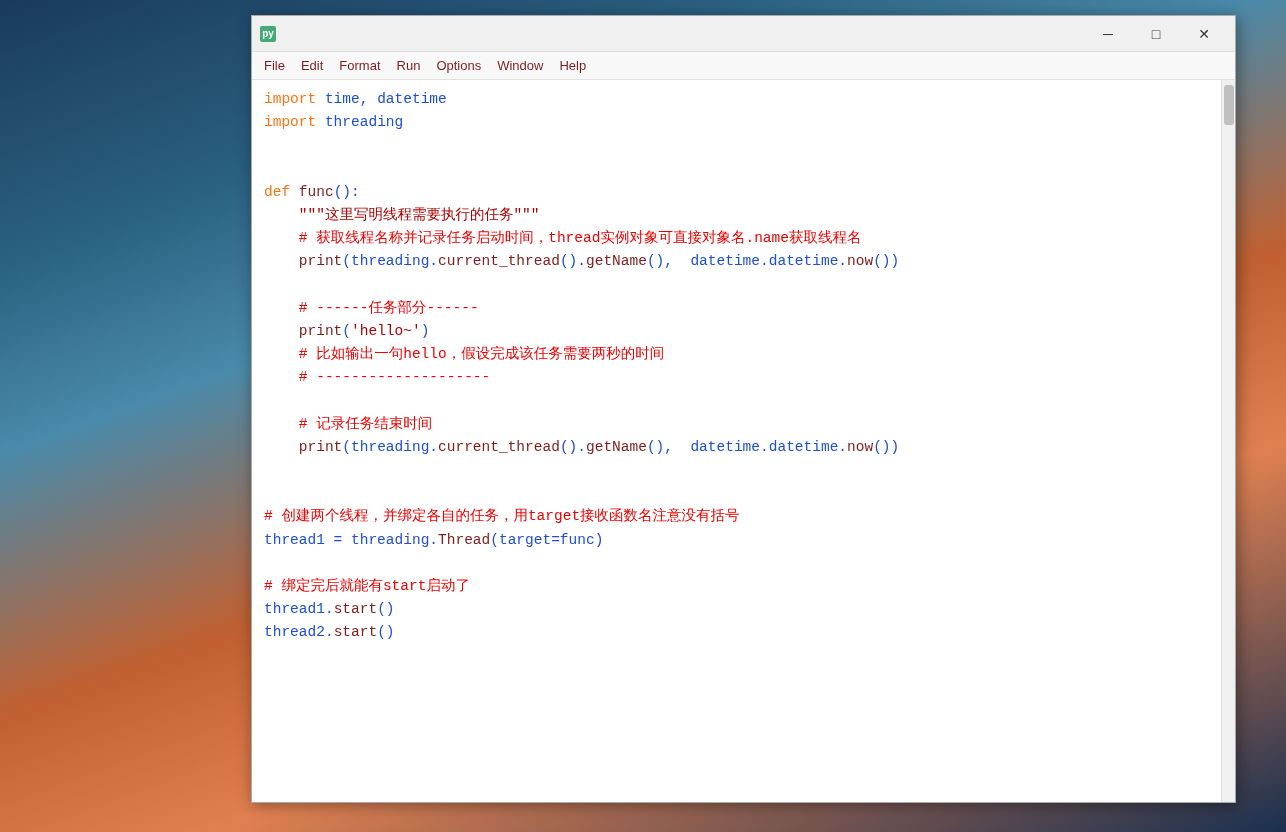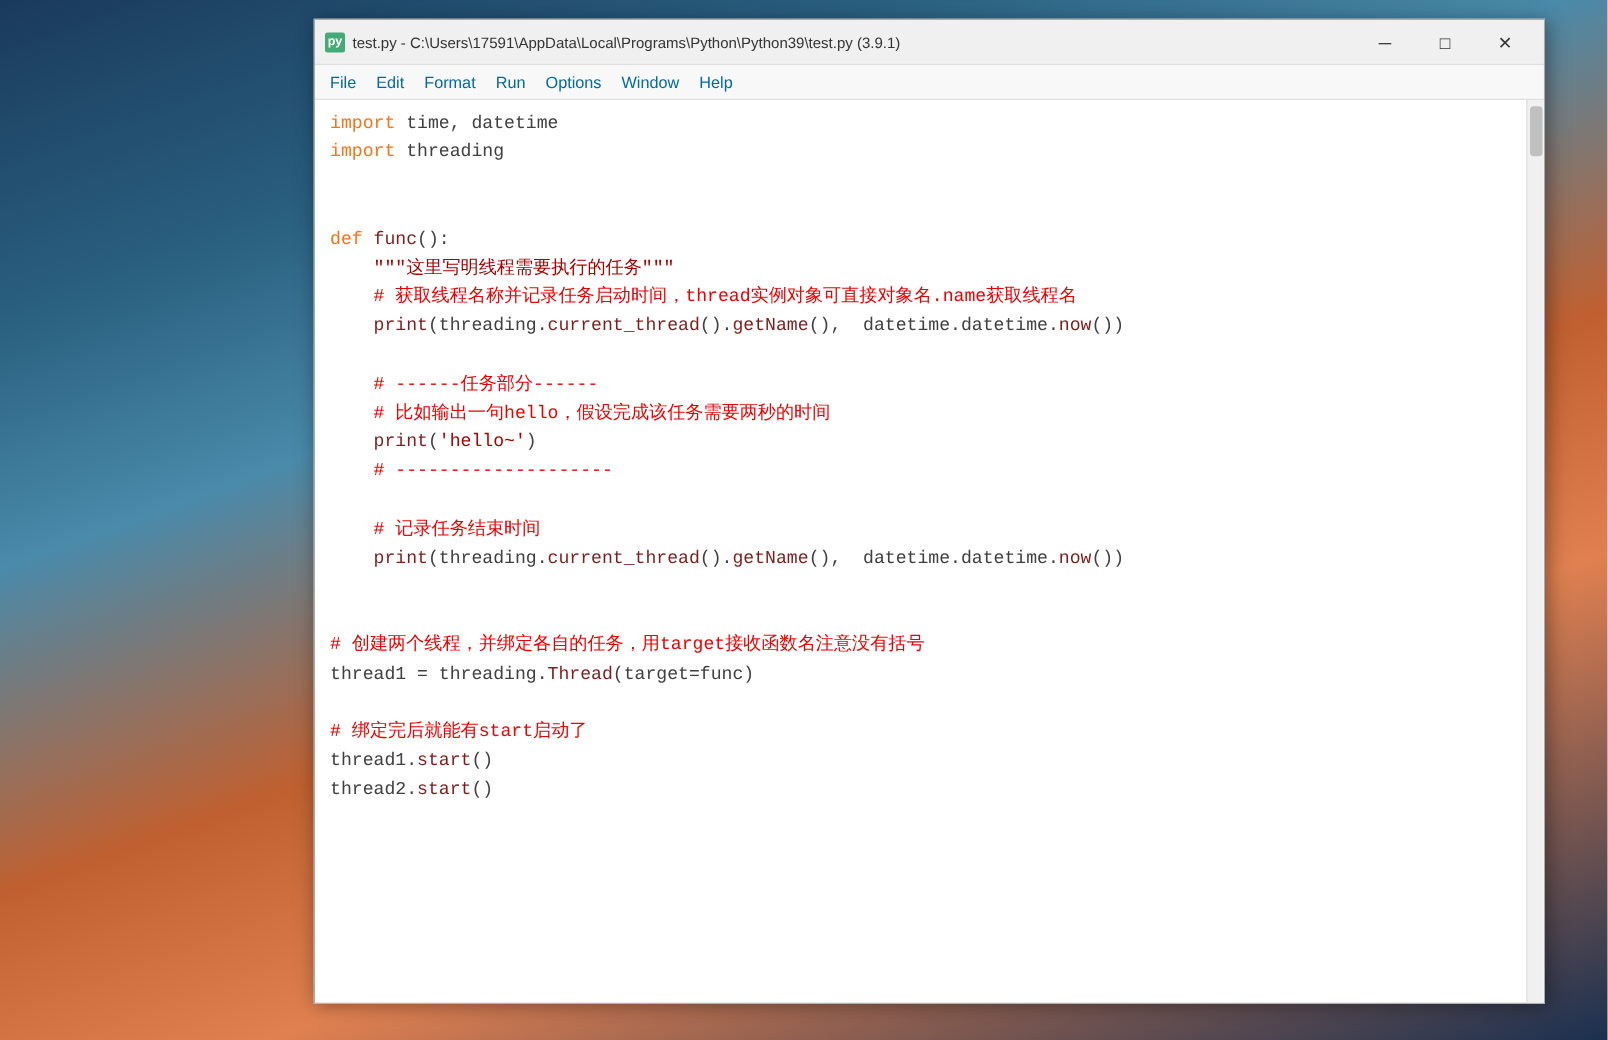--- a/index.html
+++ b/index.html
@@ -83,21 +83,21 @@
       align-items: center;
       height: 28px;
       background: #f8f8f8;
       border-bottom: 1px solid #e0e0e0;
       padding: 0 4px;
       flex-shrink: 0;
     }
     .menu-item {
       padding: 3px 8px;
       font-size: 13px;
-      color: #0369a1;
+      color: #7f1d1d;
       cursor: pointer;
       border-radius: 2px;
     }
 
     
     .code-area {
       flex: 1;
       background: #fff;
       overflow: hidden;
       position: relative;
@@ -136,40 +136,39 @@
       line-height: 1.6;
       overflow: hidden;
       color: #000;
     }
 
     
     .kw { color: #f97316; font-weight: normal; } 
     .fn { color: #7f1d1d; } 
     .str { color: #a00; } 
     .comment { color: #e00; } 
-    .plain { color: #404040; }
+    .plain { color: #1d4ed8; }
 
     .code-line {
       white-space: pre;
       min-height: 1.6em;
     }
   </style>
 </head>
 <body>
 
 <div class="bg"></div>
 
 <div class="window">
 
   <div class="title-bar">
     <div class="title-bar-left">
       <div class="title-icon">
         <span>py</span>
       </div>
-      <span class="title-text">test.py - C:\Users\17591\AppData\Local\Programs\Python\Python39\test.py (3.9.1)</span>
     </div>
     <div class="window-controls">
       <button class="win-btn">─</button>
       <button class="win-btn">□</button>
       <button class="win-btn close">✕</button>
     </div>
   </div>
 
   <div class="menu-bar">
     <span class="menu-item">File</span>
@@ -187,22 +186,22 @@
       <div class="code-line"><span class="kw">import</span><span class="plain"> time, datetime</span></div>
       <div class="code-line"><span class="kw">import</span><span class="plain"> threading</span></div>
       <div class="code-line">&nbsp;</div>
       <div class="code-line">&nbsp;</div>
       <div class="code-line"><span class="kw">def</span><span class="plain"> </span><span class="fn">func</span><span class="plain">():</span></div>
       <div class="code-line"><span class="plain">    </span><span class="str">"""这里写明线程需要执行的任务"""</span></div>
       <div class="code-line"><span class="plain">    </span><span class="comment"># 获取线程名称并记录任务启动时间，thread实例对象可直接对象名.name获取线程名</span></div>
       <div class="code-line"><span class="plain">    </span><span class="fn">print</span><span class="plain">(threading.</span><span class="fn">current_thread</span><span class="plain">().</span><span class="fn">getName</span><span class="plain">(),  datetime.datetime.</span><span class="fn">now</span><span class="plain">())</span></div>
       <div class="code-line">&nbsp;</div>
       <div class="code-line"><span class="plain">    </span><span class="comment"># ------任务部分------</span></div>
+      <div class="code-line"><span class="plain">    </span><span class="fn">print</span><span class="plain">(</span><span class="str">'hello~'</span><span class="plain">)</span></div>
       <div class="code-line"><span class="plain">    </span><span class="comment"># 比如输出一句hello，假设完成该任务需要两秒的时间</span></div>
-      <div class="code-line"><span class="plain">    </span><span class="fn">print</span><span class="plain">(</span><span class="str">'hello~'</span><span class="plain">)</span></div>
       <div class="code-line"><span class="plain">    </span><span class="comment"># --------------------</span></div>
       <div class="code-line">&nbsp;</div>
       <div class="code-line"><span class="plain">    </span><span class="comment"># 记录任务结束时间</span></div>
       <div class="code-line"><span class="plain">    </span><span class="fn">print</span><span class="plain">(threading.</span><span class="fn">current_thread</span><span class="plain">().</span><span class="fn">getName</span><span class="plain">(),  datetime.datetime.</span><span class="fn">now</span><span class="plain">())</span></div>
       <div class="code-line">&nbsp;</div>
       <div class="code-line">&nbsp;</div>
       <div class="code-line"><span class="comment"># 创建两个线程，并绑定各自的任务，用target接收函数名注意没有括号</span></div>
       <div class="code-line"><span class="plain">thread1 = threading.</span><span class="fn">Thread</span><span class="plain">(target=func)</span></div>
       <div class="code-line">&nbsp;</div>
       <div class="code-line"><span class="comment"># 绑定完后就能有start启动了</span></div>

